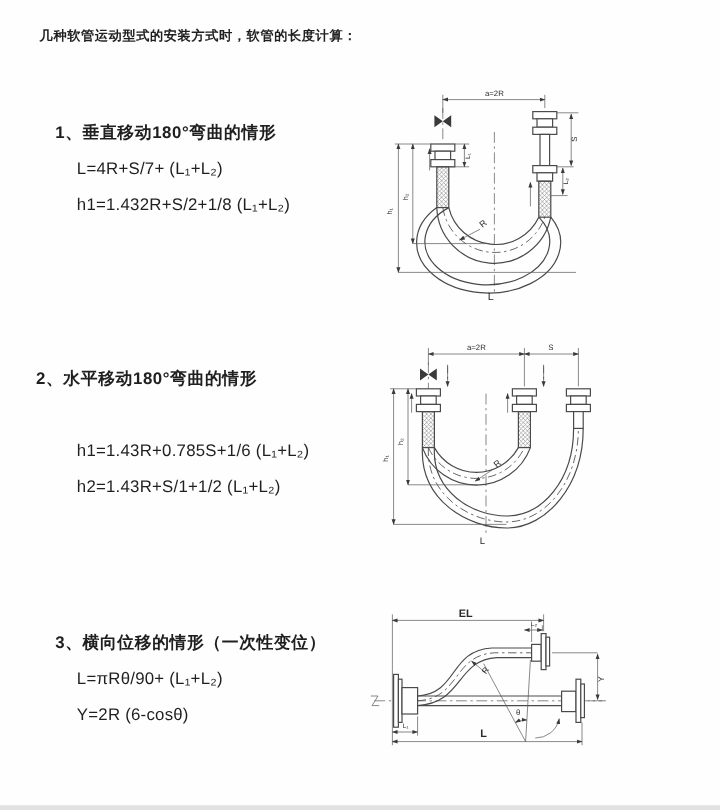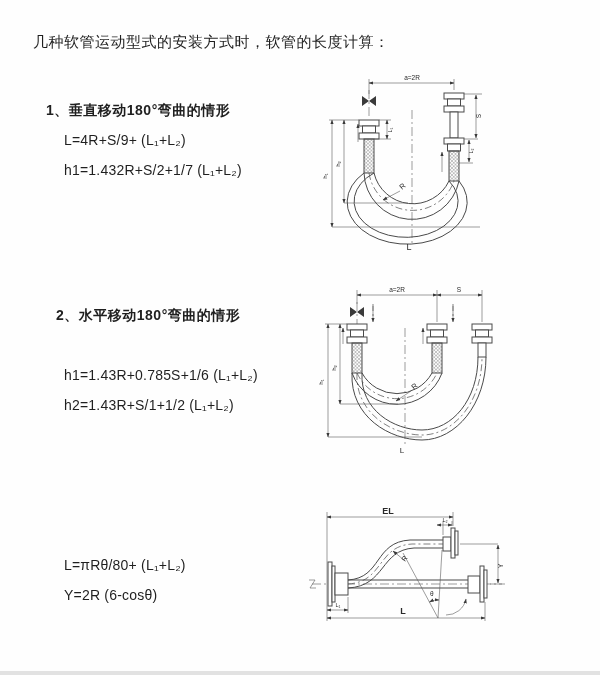--- a/index.html
+++ b/index.html
@@ -1,43 +1,43 @@
 <!DOCTYPE html>
 <html><head>
 <meta charset="utf-8">
 <style>
   html,body{margin:0;padding:0;background:#888;}
   .page{
     position:relative;width:600px;height:675px;background:#fefefe;
     font-family:"Liberation Sans","DejaVu Sans",sans-serif;color:#1f1f1f;
     overflow:hidden;border-bottom:4px solid #e2e2e2;box-sizing:border-box;
   }
-  .page-title{position:absolute;left:33px;top:33px;font-size:15px;font-weight:normal;letter-spacing:.5px;}
+  .page-title{position:absolute;left:33px;top:22px;font-size:11px;font-weight:bold;letter-spacing:.5px;}
   .sec-heading{position:absolute;font-size:14px;font-weight:bold;letter-spacing:.5px;}
   .formula{position:absolute;font-size:14px;letter-spacing:.2px;}
   svg{position:absolute;}
   svg text{font-family:"Liberation Sans","DejaVu Sans",sans-serif;fill:#2a2a2a;}
   .ln{stroke:#4a4a4a;stroke-width:1;fill:none;}
   .thin{stroke:#5a5a5a;stroke-width:.6;fill:none;}
   .cl{stroke:#5a5a5a;stroke-width:.6;fill:none;stroke-dasharray:9 3 2 3;}
   .dashc{stroke:#4a4a4a;stroke-width:.7;fill:none;stroke-dasharray:7 3 2 3;}
   .part{fill:#fff;stroke:#4a4a4a;stroke-width:1;}
   .braid{stroke:#4a4a4a;stroke-width:1;}
   .solid{fill:#3a3a3a;stroke:none;}
 </style>
 </head>
 <body>
 
 <div class="page">
 
   <div class="page-title">几种软管运动型式的安装方式时，软管的长度计算：</div>
 
   <div class="sec-heading" style="left:46px;top:102px">1、垂直移动180°弯曲的情形</div>
-  <div class="formula" style="left:64px;top:132px">L=4R+S/9+ (L₁+L₂)</div>
-  <div class="formula" style="left:64px;top:162px">h1=1.432R+S/2+1/7 (L₁+L₂)</div>
+  <div class="formula" style="left:64px;top:132px">L=4R+S/7+ (L₁+L₂)</div>
+  <div class="formula" style="left:64px;top:162px">h1=1.432R+S/2+1/8 (L₁+L₂)</div>
 
   <svg style="left:312px;top:70px" width="280" height="190" viewBox="0 0 280 190">
     <defs>
       <marker id="m1" viewBox="0 0 10 10" refX="9" refY="5" markerWidth="8" markerHeight="8" orient="auto-start-reverse">
         <path d="M0,1.5 L10,5 L0,8.5 z" fill="#3a3a3a"></path>
       </marker>
       <pattern id="p1" width="3.5" height="3.5" patternUnits="userSpaceOnUse">
         <path d="M0,3.5 L3.5,0 M0,0 L3.5,3.5" stroke="#8a8a8a" stroke-width="0.5"></path>
       </pattern>
     </defs>
@@ -109,21 +109,21 @@
       <path class="thin" d="M152,24 H170 M152,69 H166 M147,93 H161"></path>
       <line class="thin" x1="164" y1="25" x2="164" y2="68" marker-start="url(#m1)" marker-end="url(#m1)"></line>
       <text x="169" y="46" font-size="6.5" transform="rotate(-90 169 46)" text-anchor="middle">S</text>
       <line class="thin" x1="157" y1="70" x2="157" y2="92" marker-start="url(#m1)" marker-end="url(#m1)"></line>
       <text x="161" y="81" font-size="5.5" transform="rotate(-90 161 81)" text-anchor="middle">L₂</text>
     </g>
 
     <text x="97" y="180" font-size="9" text-anchor="middle">L</text>
   </svg>
 
-  <div class="sec-heading" style="left:56px;top:307px">2、水平移动180°弯曲的情形</div>
+  <div class="sec-heading" style="left:30px;top:307px">2、水平移动180°弯曲的情形</div>
   <div class="formula" style="left:64px;top:367px">h1=1.43R+0.785S+1/6 (L₁+L₂)</div>
   <div class="formula" style="left:64px;top:397px">h2=1.43R+S/1+1/2 (L₁+L₂)</div>
 
   <svg style="left:310px;top:282px" width="285" height="175" viewBox="0 0 285 175">
     <defs>
       <marker id="m2" viewBox="0 0 10 10" refX="9" refY="5" markerWidth="8" markerHeight="8" orient="auto-start-reverse">
         <path d="M0,1.5 L10,5 L0,8.5 z" fill="#3a3a3a"></path>
       </marker>
       <pattern id="p2" width="3.5" height="3.5" patternUnits="userSpaceOnUse">
         <path d="M0,3.5 L3.5,0 M0,0 L3.5,3.5" stroke="#8a8a8a" stroke-width="0.5"></path>
@@ -197,21 +197,22 @@
     </g>
 
     <g>
       <line class="thin" x1="101" y1="109" x2="86" y2="119" marker-end="url(#m2)"></line>
       <text x="104" y="108" font-size="7.5" transform="rotate(-40 104 108)">R</text>
     </g>
 
     <text x="92" y="171" font-size="8" text-anchor="middle">L</text>
   </svg>
 
-  <div class="formula" style="left:64px;top:557px">L=πRθ/80+ (L₁+L₂)</div>
+  <div class="sec-heading" style="left:46px;top:527px">3、横向位移的情形（一次性变位）</div>
+  <div class="formula" style="left:64px;top:557px">L=πRθ/90+ (L₁+L₂)</div>
   <div class="formula" style="left:64px;top:587px">Y=2R (6-cosθ)</div>
 
   <svg style="left:300px;top:500px" width="295" height="155" viewBox="0 0 295 155">
     <defs>
       <marker id="m3" viewBox="0 0 10 10" refX="9" refY="5" markerWidth="8" markerHeight="8" orient="auto-start-reverse">
         <path d="M0,1.5 L10,5 L0,8.5 z" fill="#3a3a3a"></path>
       </marker>
     </defs>
 
     <g>

